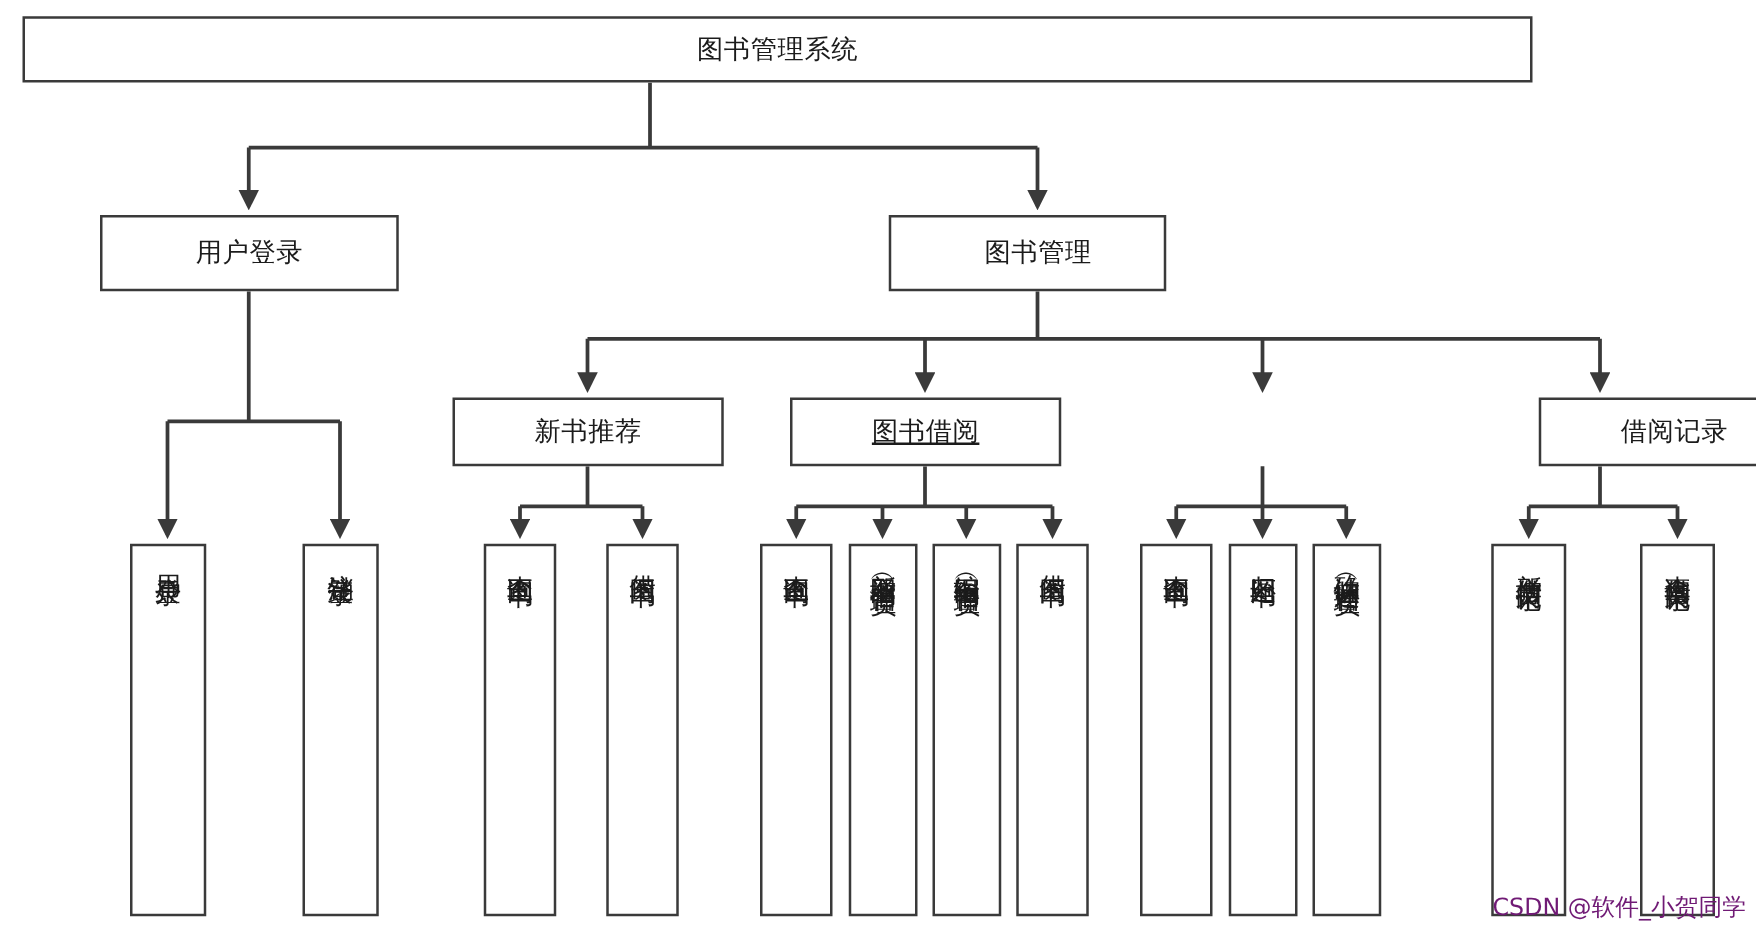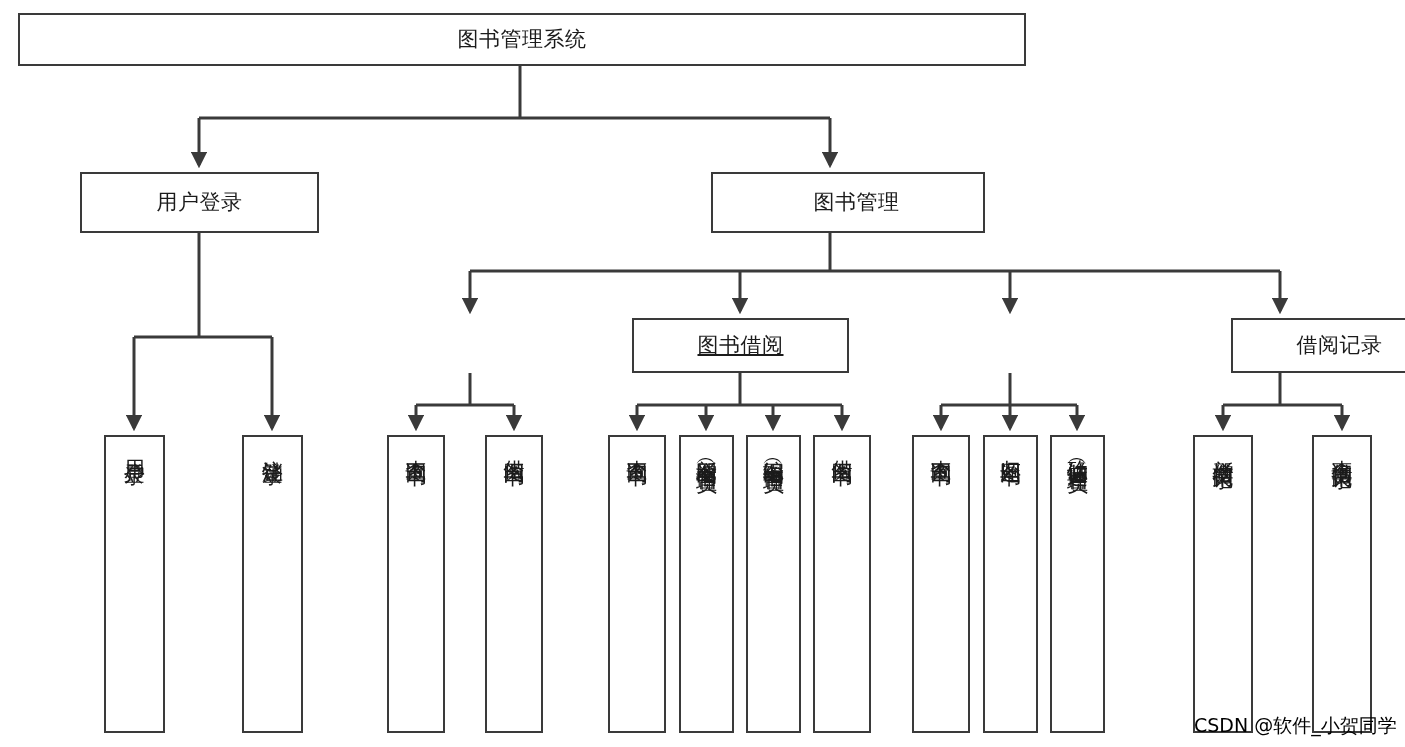--- a/index.html
+++ b/index.html
@@ -37,25 +37,25 @@
     color: #1b1b1b;
     z-index: 2;
   }
   .node .lbl {
     display: block;
     text-align: center;
     line-height: 1.12;
     letter-spacing: 0.5px;
   }
   
-  #n-root { left: 18px; top: 13px; width: 1008px; height: 53px; font-family: Liberation Serif, serif; }
+  #n-root { left: 18px; top: 13px; width: 1208px; height: 53px; font-family: Liberation Serif, serif; }
   #n-root .lbl { font-size: 21px; }
   
   #n-login  { left: 80px;  top: 172px; width: 239px; height: 61px; }
-  #n-book   { left: 711px; top: 172px; width: 274px; height: 61px; padding-left: 17px; }
+  #n-book   { left: 711px; top: 172px; width: 222px; height: 61px; padding-left: 17px; }
   #n-login .lbl, #n-book .lbl { font-size: 21px; }
   
   .lv3 { top: 318px; height: 55px; width: 217px; }
   #n-newrec  { left: 362px; }
   #n-borrow  { left: 632px; text-decoration: underline; }
   #n-current { left: 902px; }
   #n-records { left: 1231px; }
   .lv3 .lbl { font-size: 21px; }
   
   .leaf {
@@ -90,21 +90,21 @@
   #l-conf { left: 1050px; width: 55px; }
   
   #l-addrec { left: 1193px; width: 60px; }
   #l-qrec   { left: 1312px; width: 60px; }
   
   #watermark {
     position: absolute;
     left: 1194px;
     top: 713px;
     font-size: 19px;
-    color: #000000;
+    color: #701a75;
     white-space: nowrap;
     z-index: 3;
   }
 </style>
 </head>
 <body>
 
 <div id="canvas">
 
   <svg id="edges" viewBox="0 0 1405 747" xmlns="http://www.w3.org/2000/svg">
@@ -161,20 +161,23 @@
     <span class="lbl">图书管理系统</span>
   </div>
 
   <div class="node" id="n-login">
     <span class="lbl">用户登录</span>
   </div>
   <div class="node" id="n-book">
     <span class="lbl">图书管理</span>
   </div>
 
+  <div class="node lv3" id="n-newrec">
+    <span class="lbl">新书推荐</span>
+  </div>
   <div class="node lv3" id="n-borrow">
     <span class="lbl">图书借阅</span>
   </div>
   <div class="node lv3" id="n-records">
     <span class="lbl">借阅记录</span>
   </div>
 
   <div class="node leaf" id="l-userlogin">
     <span class="lbl">用户登录</span>
   </div>

